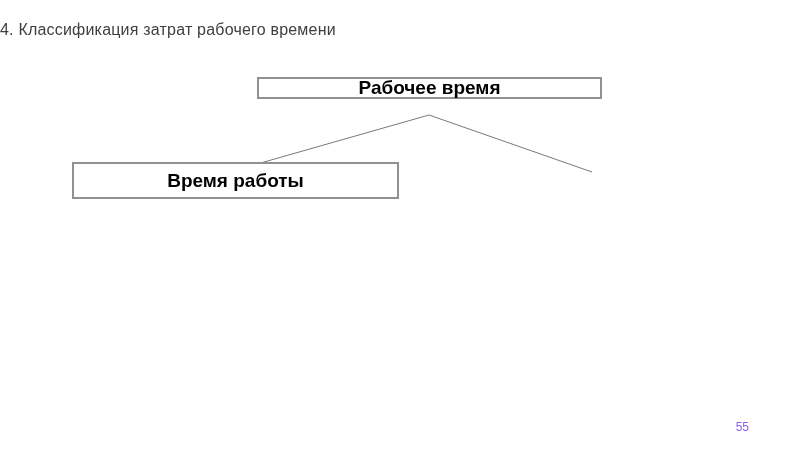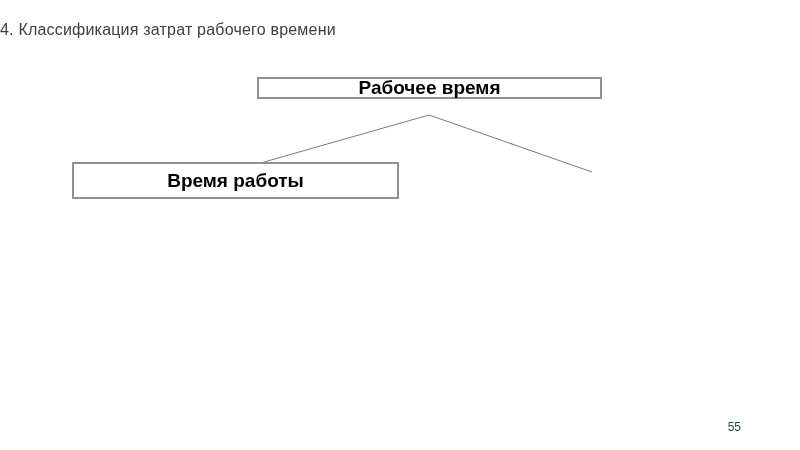--- a/index.html
+++ b/index.html
@@ -68,23 +68,23 @@
   }
   .node-right {
     left: 421px;
     top: 171px;
     width: 342px;
     height: 37px;
   }
   .page-number {
     position: absolute;
     top: 420px;
-    right: 59px;
+    right: 51px;
     font-size: 12px;
-    color: #14532d;
+    color: #8b5cf6;
   }
 </style>
 </head>
 <body>
 
 <div class="slide">
 
   <div class="slide-title">4. Классификация затрат рабочего времени</div>
 
   <svg class="connectors" width="800" height="450" viewBox="0 0 800 450" xmlns="http://www.w3.org/2000/svg">

